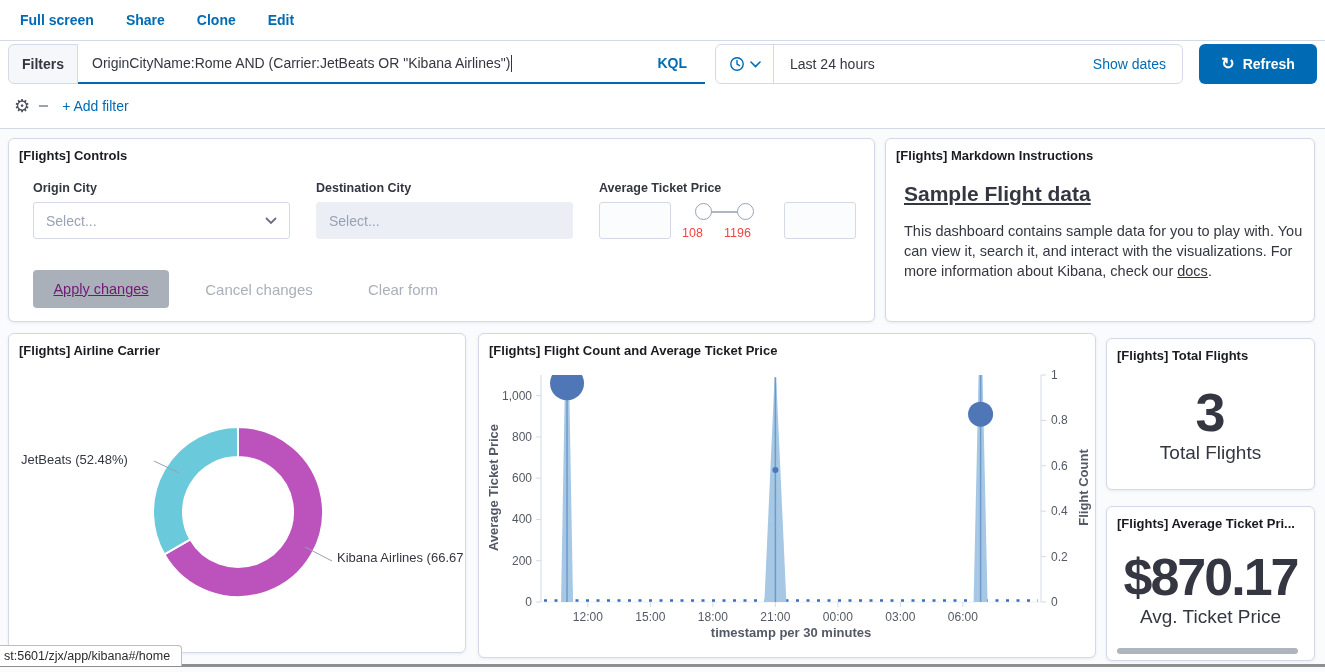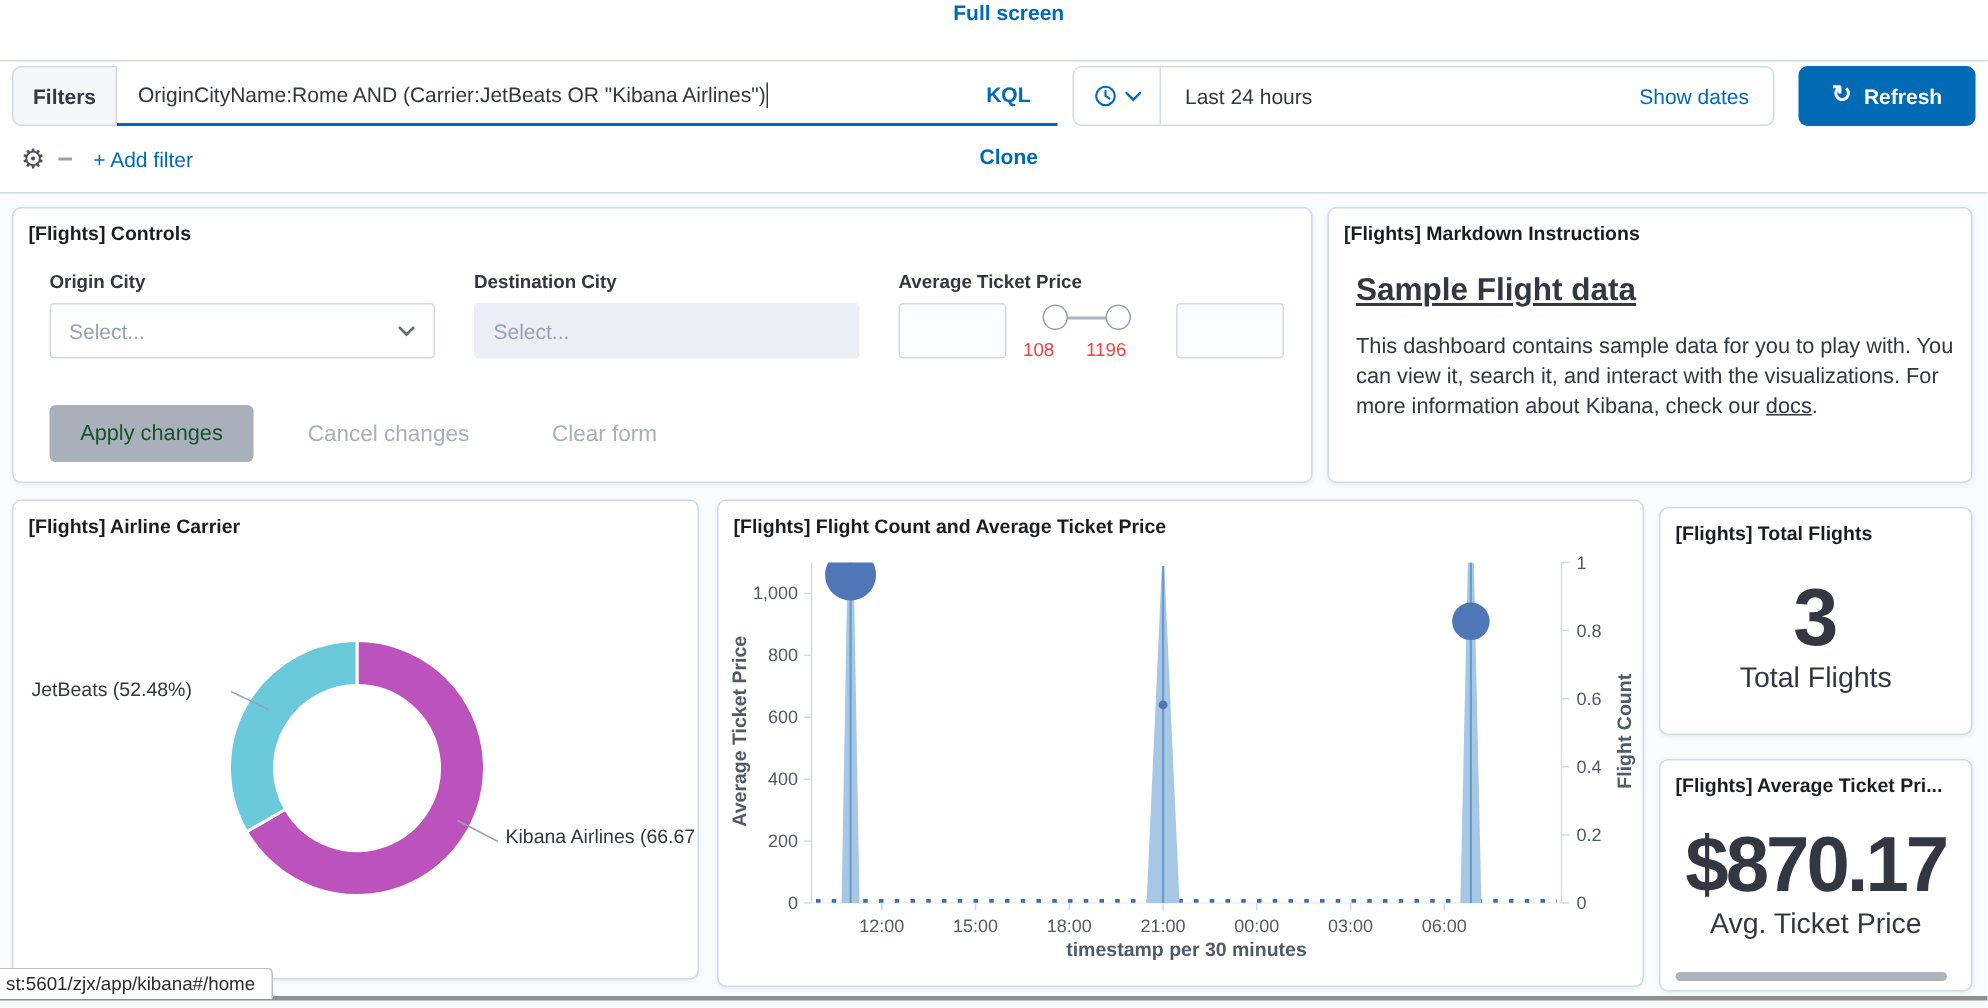--- a/index.html
+++ b/index.html
@@ -5,21 +5,21 @@
   * { box-sizing: border-box; margin: 0; padding: 0; }
   html,body { background:#fff; }
   body {
     width:1325px; height:672px; position:relative; overflow:hidden;
     font-family:"Liberation Sans", sans-serif; color:#343741;
   }
   a { cursor:pointer; }
 
   
   .topnav { position:absolute; top:0; left:0; right:0; height:41px; background:#fff;
-            border-bottom:1px solid #D3DAE6; display:flex; align-items:center; padding-left:20px; gap:32px;flex-direction:column; }
+            border-bottom:1px solid #D3DAE6; display:flex; align-items:center; padding-left:20px; gap:32px; }
   .topnav .navlink { color:#006BB4; font-size:14px; font-weight:600; text-decoration:none; }
 
   
   .filterrow { position:absolute; top:43px; left:8px; right:8px; height:42px; display:flex; align-items:center; }
   .filters-btn { height:40px; display:flex; align-items:center; padding:0 13px; background:#F5F7FA;
                  border:1px solid #D3DAE6; border-radius:6px 0 0 6px; font-size:14px; font-weight:700; color:#343741; }
   .querybox { flex:1; height:40px; background:#fff; border-bottom:2px solid #006BB4;
               display:flex; align-items:center; padding:0 10px 0 14px; font-size:14px; }
   .caret { display:inline-block; width:1px; height:17px; background:#343741; margin-left:1px; }
   .kql { margin-left:auto; color:#006BB4; font-size:14px; font-weight:700; padding:0 8px; background:none; border:none; }
@@ -52,22 +52,22 @@
   .ctl-select { position:absolute; width:257px; height:37px; border-radius:3px; font-size:14px; color:#98A2B3;
                 display:flex; align-items:center; padding:0 12px; }
   .ctl-select.enabled { background:#fff; border:1px solid #D3DAE6; }
   .ctl-select.disabled { background:#EBEFF5; border:1px solid #EBEFF5; }
   .ctl-select .chev { margin-left:auto; }
   .num-input { position:absolute; width:72px; height:37px; background:#FBFCFD; border:1px solid #D3DAE6; border-radius:3px; }
   .slider-line { position:absolute; height:2px; background:#AEB6C2; }
   .slider-handle { position:absolute; width:17px; height:17px; border-radius:50%; background:#fff;
                    border:1.5px solid #98A2B3; }
   .slider-num { position:absolute; font-size:12.5px; color:#ef4444; width:44px; }
-  .btn-apply { position:absolute; left:24px; top:131px; width:136px; height:38px; background:#A9B0BA; color:#14532d;
-               border:none; border-radius:4px; font-size:14.5px; font-family:inherit; }
+  .btn-apply { position:absolute; left:24px; top:131px; width:136px; height:38px; background:#A9B0BA; color:#701a75;
+               border:none; border-radius:4px; font-size:14.5px; font-family:inherit;text-decoration:underline; }
   .btn-ghost { position:absolute; top:131px; height:38px; background:none; border:none; color:#A9B0BA;
                font-size:15px; font-family:inherit; }
 
   
   .p-markdown { left:885px; top:9px; width:430px; height:184px; }
   .md-heading { position:absolute; left:18px; top:43px; font-size:21px; font-weight:700; color:#343741;text-decoration:underline; }
   .md-body { position:absolute; left:18px; top:82px; width:400px; font-size:14.5px; line-height:20px; color:#343741; }
   .md-body a { color:#343741; text-decoration:underline; }
 
   

